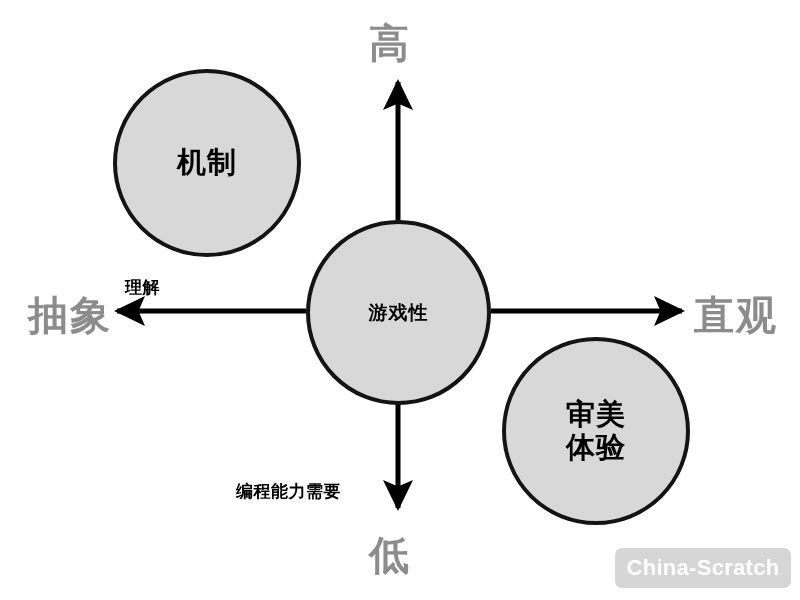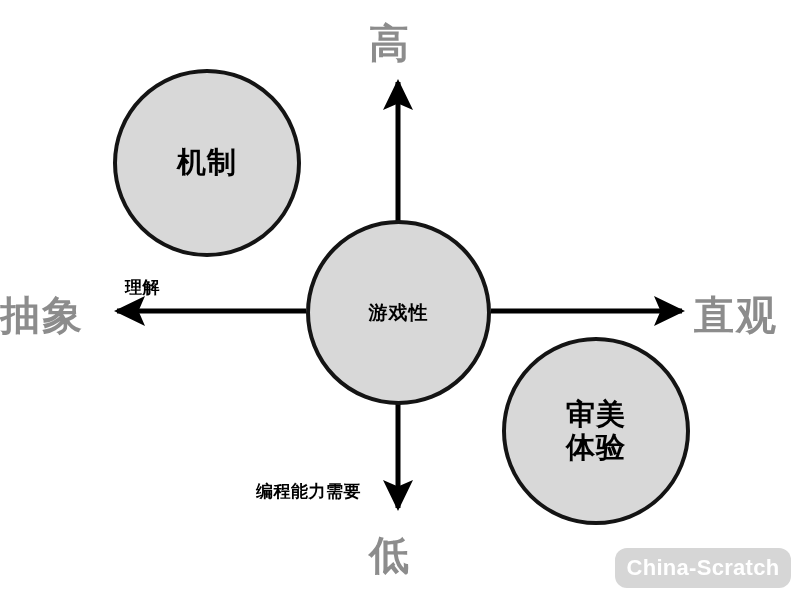--- a/index.html
+++ b/index.html
@@ -74,44 +74,44 @@
     position: absolute;
     color: #8c8c8c;
     font-weight: bold;
     font-size: 40px;
     letter-spacing: 2px;
     z-index: 2;
     white-space: nowrap;
   }
   #label-high   { left: 369px; top: 16px; }
   #label-low    { left: 369px; top: 528px; }
-  #label-abstract { left: 0; top: 288px; }
+  #label-abstract { left: 28px; top: 288px; }
   #label-intuitive { left: 694px; top: 288px; font-family: Liberation Serif, serif; }
 
   
   .axis-annotation {
     position: absolute;
     color: #000000;
     font-weight: bold;
     font-size: 17px;
     letter-spacing: 0.5px;
     z-index: 4;
     white-space: nowrap;
   }
   #annotation-understanding { left: 125px; top: 276px; }
-  #annotation-programming   { left: 236px; top: 480px; margin-left: 20px; }
+  #annotation-programming   { left: 236px; top: 480px; }
 
   
   #watermark {
     position: absolute;
     left: 615px;
     top: 548px;
     width: 176px;
     height: 40px;
-    border-radius: 12px;
+    border-radius: 7px;
     background: #d6d6d6;
     display: flex;
     align-items: center;
     justify-content: center;
     z-index: 5;
   }
   #watermark-text {
     color: #ffffff;
     font-size: 22px;
     font-weight: bold;

